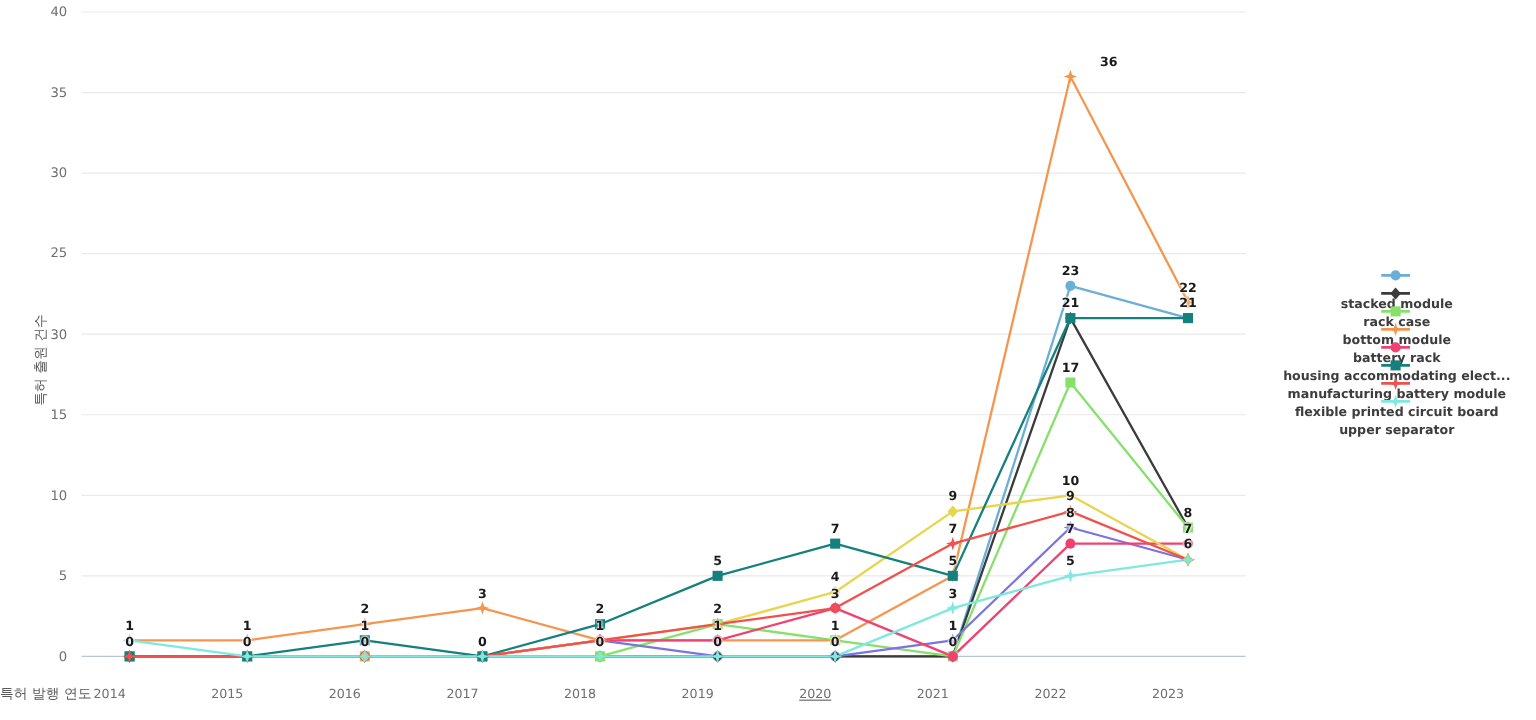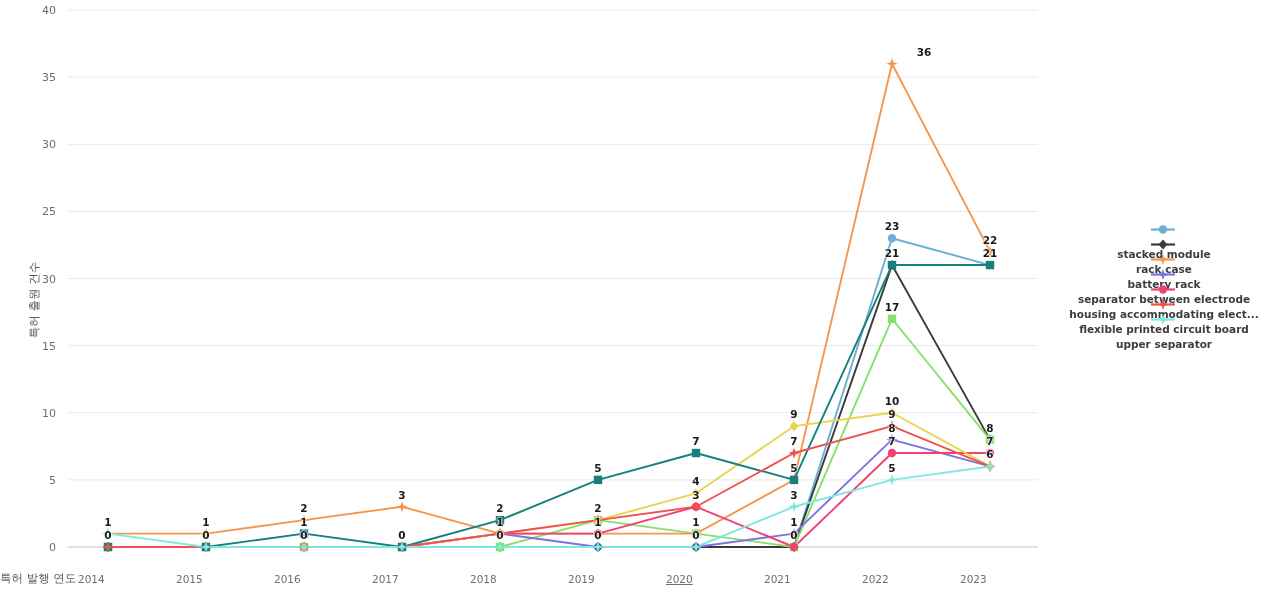--- a/index.html
+++ b/index.html
@@ -497,53 +497,64 @@
             <g>
               <polygon points="13,2.5 17.4,7.5 13,12.5 8.6,7.5" fill="#3b3b3b"></polygon>
             </g>
           </svg>
         </div>
         <div class="legend-label">rack case</div>
       </div>
       <div class="legend-row">
         <div class="legend-mark">
           <svg width="26" height="15">
+            <line x1="1" x2="25" y1="7.5" y2="7.5" stroke="#86e06a" stroke-width="2.2"></line>
+            <g>
+              <rect x="8.8" y="3.3" width="8.4" height="8.4" fill="#86e06a"></rect>
+            </g>
+          </svg>
+        </div>
+        <div class="legend-label">bottom module</div>
+      </div>
+      <div class="legend-row">
+        <div class="legend-mark">
+          <svg width="26" height="15">
             <line x1="1" x2="25" y1="7.5" y2="7.5" stroke="#f5964f" stroke-width="2.2"></line>
             <g>
               <polygon points="13.00,1.90 14.41,6.09 18.60,7.50 14.41,8.91 13.00,13.10 11.59,8.91 7.40,7.50 11.59,6.09" fill="#f5964f"></polygon>
             </g>
           </svg>
         </div>
         <div class="legend-label">battery rack</div>
       </div>
       <div class="legend-row">
         <div class="legend-mark">
           <svg width="26" height="15">
-            <line x1="1" x2="25" y1="7.5" y2="7.5" stroke="#7b74e0" stroke-width="2.2"></line>
-            <g>
-              <polygon points="13.00,1.90 14.41,6.09 18.60,7.50 14.41,8.91 13.00,13.10 11.59,8.91 7.40,7.50 11.59,6.09" fill="#7b74e0"></polygon>
-            </g>
-          </svg>
-        </div>
-        <div class="legend-label">separator between electrode</div>
-      </div>
-      <div class="legend-row">
-        <div class="legend-mark">
-          <svg width="26" height="15">
             <line x1="1" x2="25" y1="7.5" y2="7.5" stroke="#ef4271" stroke-width="2.2"></line>
             <g>
               <circle cx="13" cy="7.5" r="4.2" fill="#ef4271"></circle>
             </g>
           </svg>
         </div>
         <div class="legend-label">housing accommodating elect...</div>
       </div>
       <div class="legend-row">
         <div class="legend-mark">
           <svg width="26" height="15">
+            <line x1="1" x2="25" y1="7.5" y2="7.5" stroke="#15807c" stroke-width="2.2"></line>
+            <g>
+              <rect x="8.8" y="3.3" width="8.4" height="8.4" fill="#15807c"></rect>
+            </g>
+          </svg>
+        </div>
+        <div class="legend-label">manufacturing battery module</div>
+      </div>
+      <div class="legend-row">
+        <div class="legend-mark">
+          <svg width="26" height="15">
             <line x1="1" x2="25" y1="7.5" y2="7.5" stroke="#f0514d" stroke-width="2.2"></line>
             <g>
               <polygon points="13.00,1.90 14.41,6.09 18.60,7.50 14.41,8.91 13.00,13.10 11.59,8.91 7.40,7.50 11.59,6.09" fill="#f0514d"></polygon>
             </g>
           </svg>
         </div>
         <div class="legend-label">flexible printed circuit board</div>
       </div>
       <div class="legend-row">
         <div class="legend-mark">

